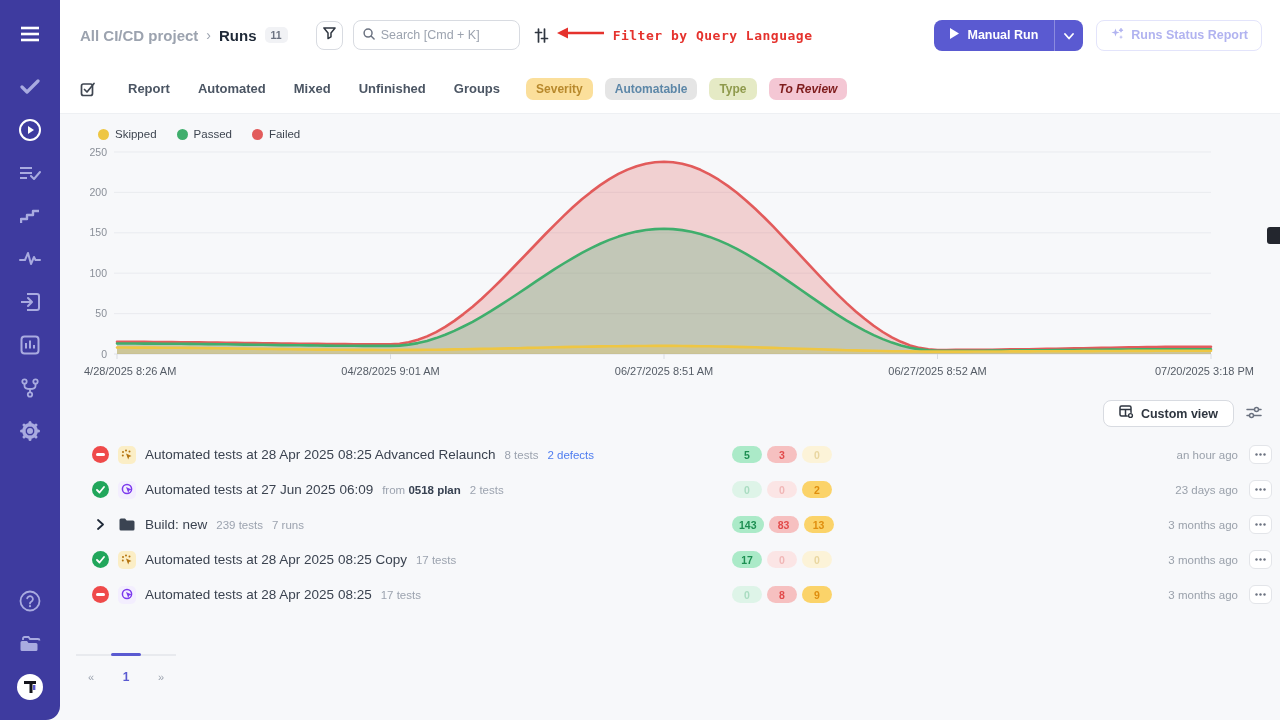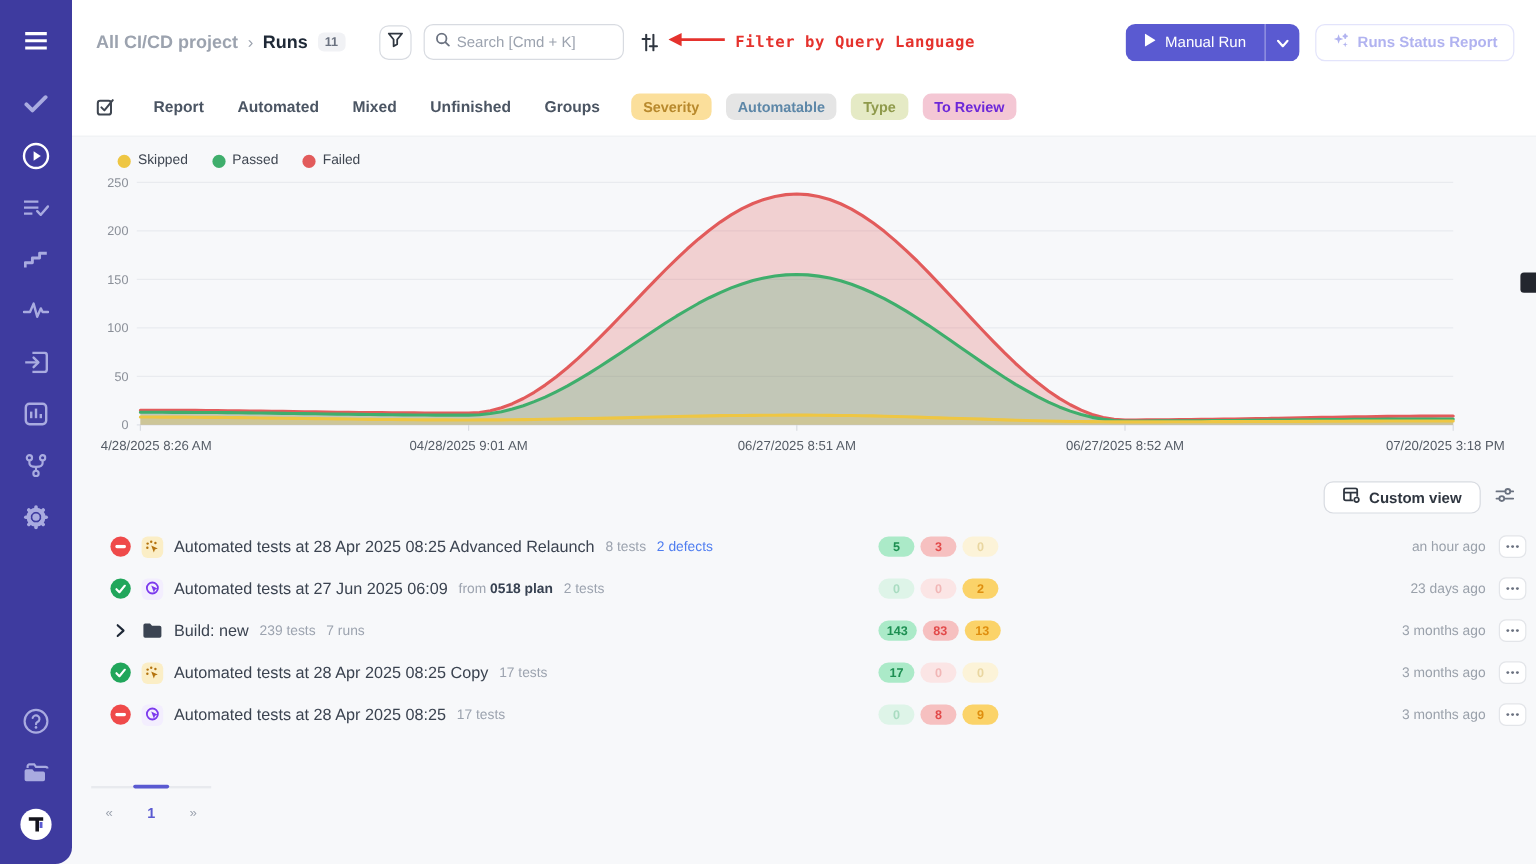--- a/index.html
+++ b/index.html
@@ -38,21 +38,21 @@
   .search input { border:none; outline:none; width:100%; font-size:12.5px; color:#374151;
     margin-left:6px; font-family:"Liberation Sans", sans-serif; background:transparent; }
   .search input::placeholder { color:#9ca3af; }
   .ql-icon { margin-left:14px; display:flex; cursor:pointer; }
   .annotation { display:flex; align-items:center; margin-left:8px; }
   .annotation-text { font-family:"DejaVu Sans Mono", monospace; font-weight:bold;
     color:#e5322d; font-size:13px; margin-left:8px; letter-spacing:0.5px; }
 
   .topbar-right { margin-left:auto; display:flex; align-items:center; }
   .btn-split { display:flex; border-radius:8px; overflow:hidden; }
-  .btn-run { background:#5a5ad1; color:#fff; font-size:12.5px; font-weight:400;
+  .btn-run { background:#5a5ad1; color:#fff; font-size:12.5px; font-weight:700;
     display:flex; align-items:center; gap:8px; padding:0 16px; height:31px; border:none;
     cursor:pointer; font-family:"Liberation Sans", sans-serif; }
   .btn-run-caret { background:#5a5ad1; border:none; border-left:1px solid rgba(255,255,255,0.3);
     width:29px; height:31px; display:flex; align-items:center; justify-content:center; cursor:pointer; }
   .btn-report { margin-left:13px; background:#fff; border:1px solid #e3e4fb; color:#b1b3f0;
     font-size:12.5px; font-weight:600; height:31px; border-radius:8px; padding:0 13px;
     display:flex; align-items:center; gap:7px; cursor:pointer;
     font-family:"Liberation Sans", sans-serif; }
 
   
@@ -313,21 +313,21 @@
           </svg>
       </span>
       <span class="tab">Report</span>
       <span class="tab">Automated</span>
       <span class="tab">Mixed</span>
       <span class="tab">Unfinished</span>
       <span class="tab">Groups</span>
       <span class="tag" style="background: rgb(251, 223, 155); color: rgb(184, 137, 44);">Severity</span>
       <span class="tag" style="background: #e5e5e5; color: rgb(93, 135, 168);">Automatable</span>
       <span class="tag" style="background: rgb(229, 234, 197); color: rgb(143, 154, 76);">Type</span>
-      <span class="tag" style="background: rgb(244, 199, 212); color: #6d28d9;">To Review</span>
+      <span class="tag" style="background: rgb(244, 199, 212); color: #7f1d1d; font-style: italic;">To Review</span>
     </div>
 
     <section class="chart-wrap">
       <div class="scroll-thumb"></div>
       <div class="legend">
         <span class="legend-item">
           <span class="legend-dot" style="background: rgb(238, 198, 67);"></span>
           <span>Skipped</span>
         </span>
         <span class="legend-item">

